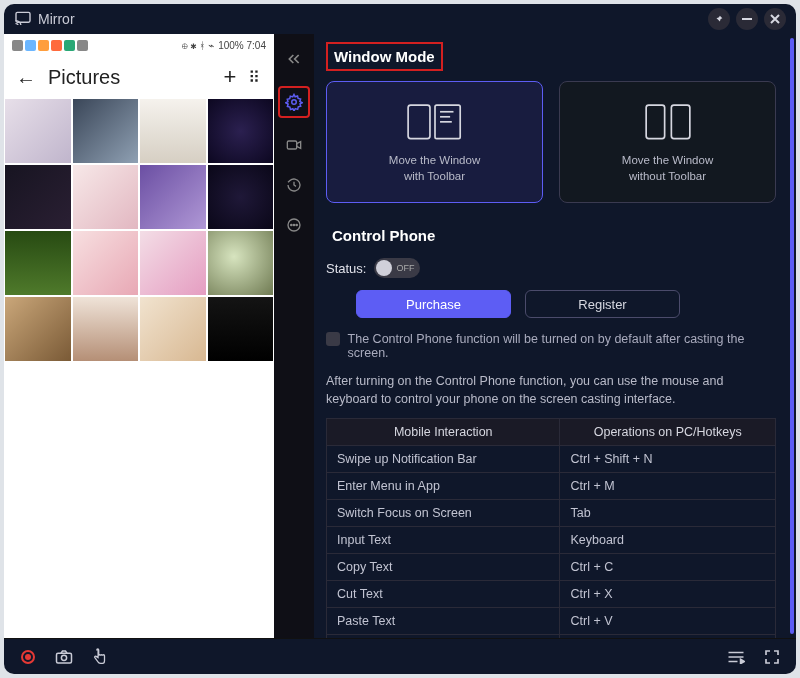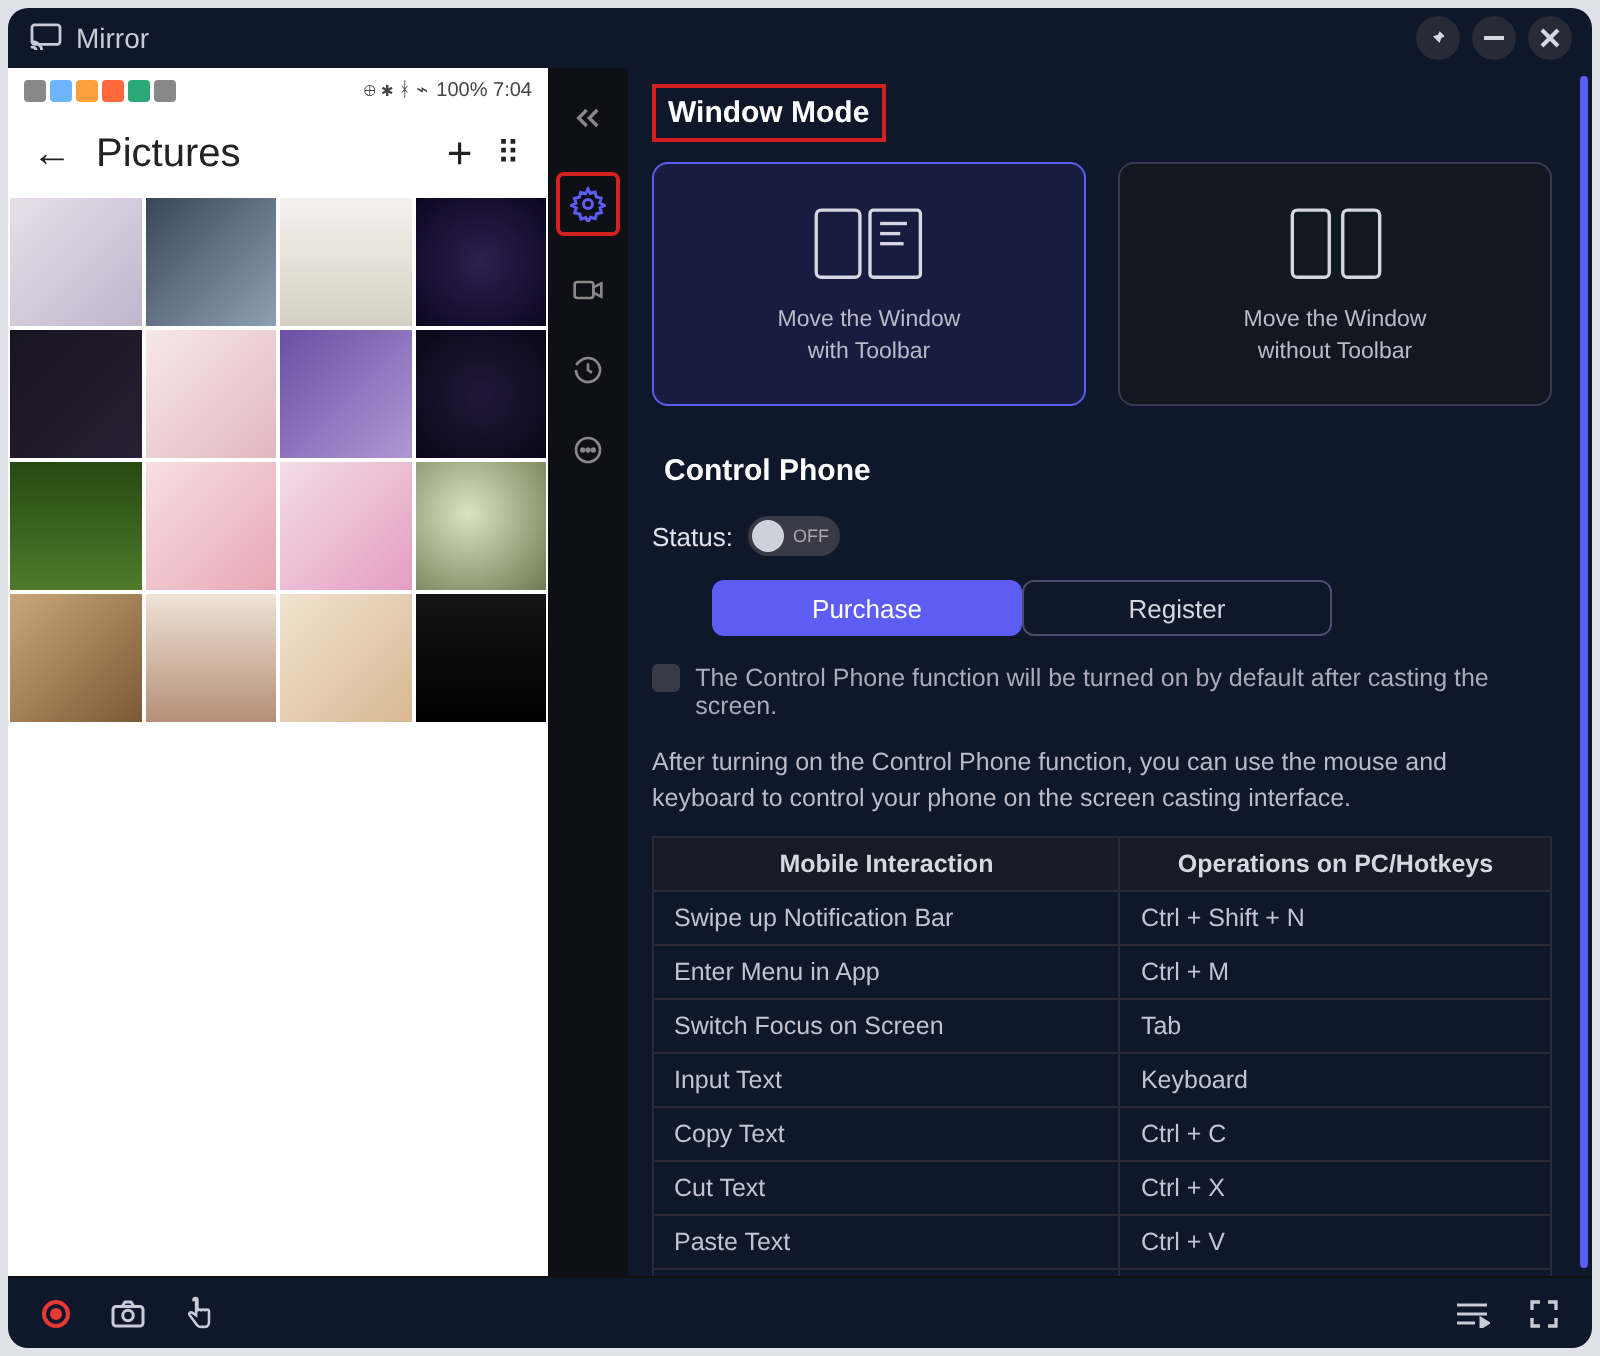--- a/index.html
+++ b/index.html
@@ -40,31 +40,31 @@
 .mode-card { flex: 1; border: 1px solid #3a3a50; border-radius: 8px; padding: 18px 10px; display: flex; flex-direction: column; align-items: center; gap: 10px; cursor: pointer; background:#121820;}
 .mode-card.selected { border-color: #5d5df4; background:rgba(64,56,160,0.18);}
 .mode-card svg { color: #d6d7e0; }
 .mode-card .label { font-size: 11.5px; color: #b9bbc9; text-align: center; line-height: 1.4; }
 
 .status-row { display: flex; align-items: center; gap: 8px; font-size: 13px; margin-bottom: 12px; color: #e1e2ea;}
 .toggle { width: 46px; height: 20px; border-radius: 10px; background: #3a3a46; position: relative; cursor: pointer; display:flex; align-items:center;}
 .toggle .knob { width: 16px; height: 16px; background: #d0d0da; border-radius: 50%; position: absolute; left: 2px; top: 2px; }
 .toggle .label{font-size:9px; color:#aaa; position:absolute; right:6px;margin-left:12px;}
 
-.btnrow { display: flex; margin-bottom: 14px; padding-left: 30px; }
+.btnrow { display: flex; gap: 14px; margin-bottom: 14px; padding-left: 30px; }
 .btn { flex: 0 0 155px; height: 28px; border-radius: 6px; border: 1px solid #4b4b6b; background: transparent; color: #d6d7e0; font-size: 13px; cursor: pointer; display:flex; align-items:center; justify-content:center;}
 .btn.primary { background: #5d5df4; border-color: #5d5df4; color: #fff; }
 
 .check-row { display: flex; align-items: flex-start; gap: 8px; font-size: 12.5px; color: #a9abbd; margin-bottom: 12px; }
 .check-row .cb { width: 14px; height: 14px; border-radius: 3px; background: #3a3a46;}
 .desc { font-size: 12.5px; color: #b9bbc9; line-height: 1.45; margin-bottom: 10px; }
 
 .tbl { width: 100%; border-collapse: collapse; font-size: 12.5px; color: #c2c4d2;}
 .tbl th, .tbl td { border: 1px solid #2a2a38; padding: 6px 10px; text-align: left; }
-.tbl th { background: #1a1a26; font-weight: 700; text-align:center; color:#d6d7e0;}
+.tbl th { background: #1a1a26; font-weight: 400; text-align:center; color:#d6d7e0;}
 .tbl td:first-child{width:52%;}
 
 .bottombar { height: 36px; display: flex; align-items: center; padding: 0 14px; gap: 16px; color: #c9cbd6; border-top:1px solid #111;}
 .bottombar .spacer { flex: 1; }
 .bicon { width: 20px; height: 20px; display:flex; align-items:center; justify-content:center; cursor:pointer;}
 .rec{width:14px;height:14px;border:2px solid #e53935;border-radius:50%; display:flex;align-items:center;justify-content:center;}
 .rec::after{content:"";width:6px;height:6px;background:#e53935;border-radius:50%;}
 </style>
 </head>
 <body>

